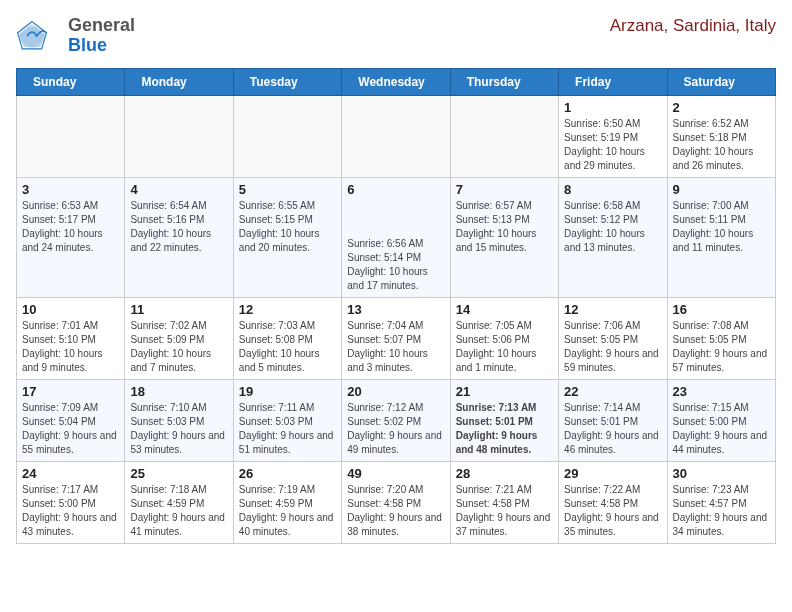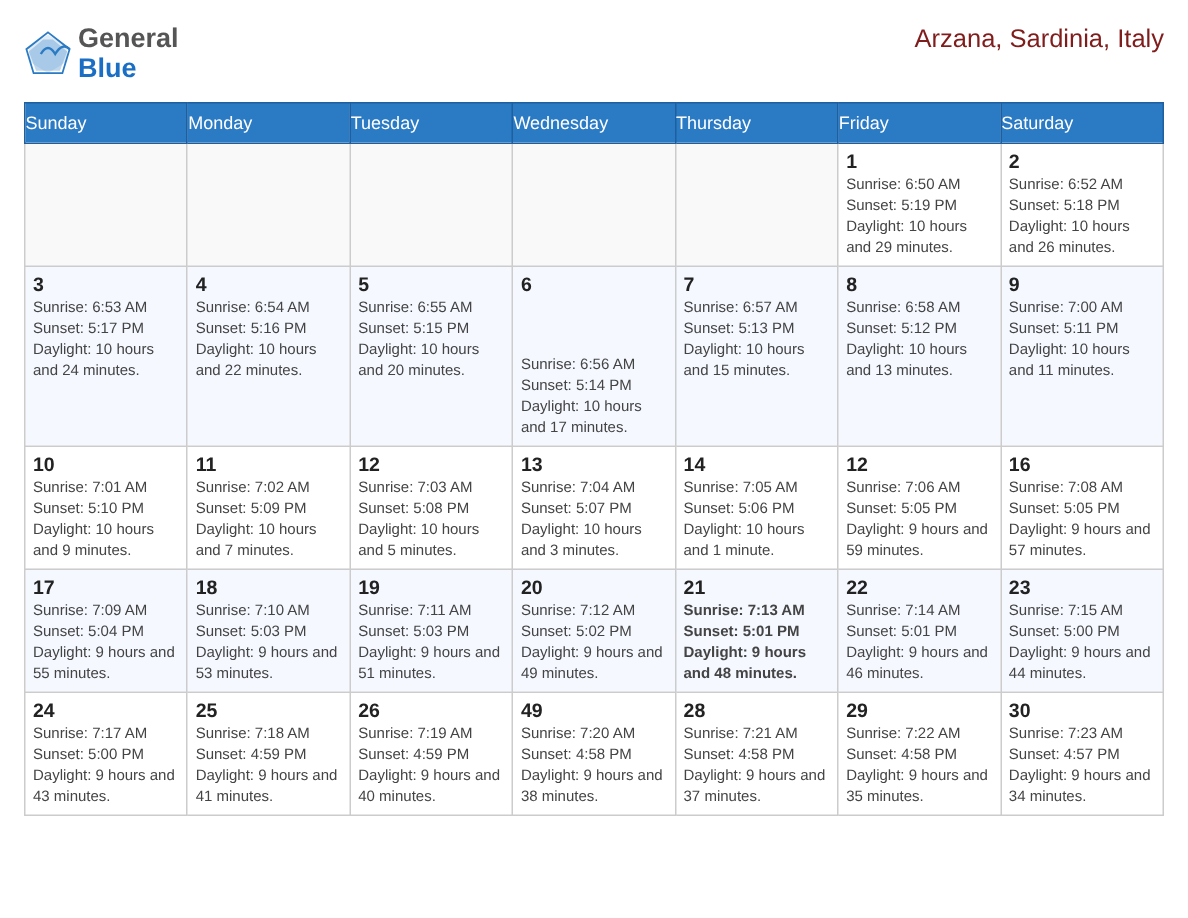--- a/index.html
+++ b/index.html
@@ -12,21 +12,21 @@
     }
     .header-area {
       display: flex;
       justify-content: space-between;
       align-items: flex-start;
       margin-bottom: 12px;
     }
     .logo {
       display: flex;
       align-items: center;
-      gap: 4px;
+      gap: 20px;
       justify-content: center;
     }
     .logo-text {
       font-size: 18px;
       font-weight: bold;
       line-height: 1.1;
     }
     .logo-general { color: #555; }
     .logo-blue { color: #1a6fc4; }
     .logo-icon {
@@ -46,22 +46,22 @@
       color: #7f1d1d;
     }
     .calendar {
       width: 100%;
       border-collapse: collapse;
     }
     .calendar th {
       background: #2a7ac4;
       color: #fff;
       font-size: 12px;
-      font-weight: normal;
-      padding: 6px 0;
+      font-weight: bold;
+      padding: 6px 16px;
       text-align: left;
       border: 1px solid #1e5fa0;
     }
     .calendar td {
       vertical-align: top;
       font-size: 10px;
       padding: 4px 5px;
       border: 1px solid #ccc;
       width: calc(100% / 7);
       min-height: 80px;

